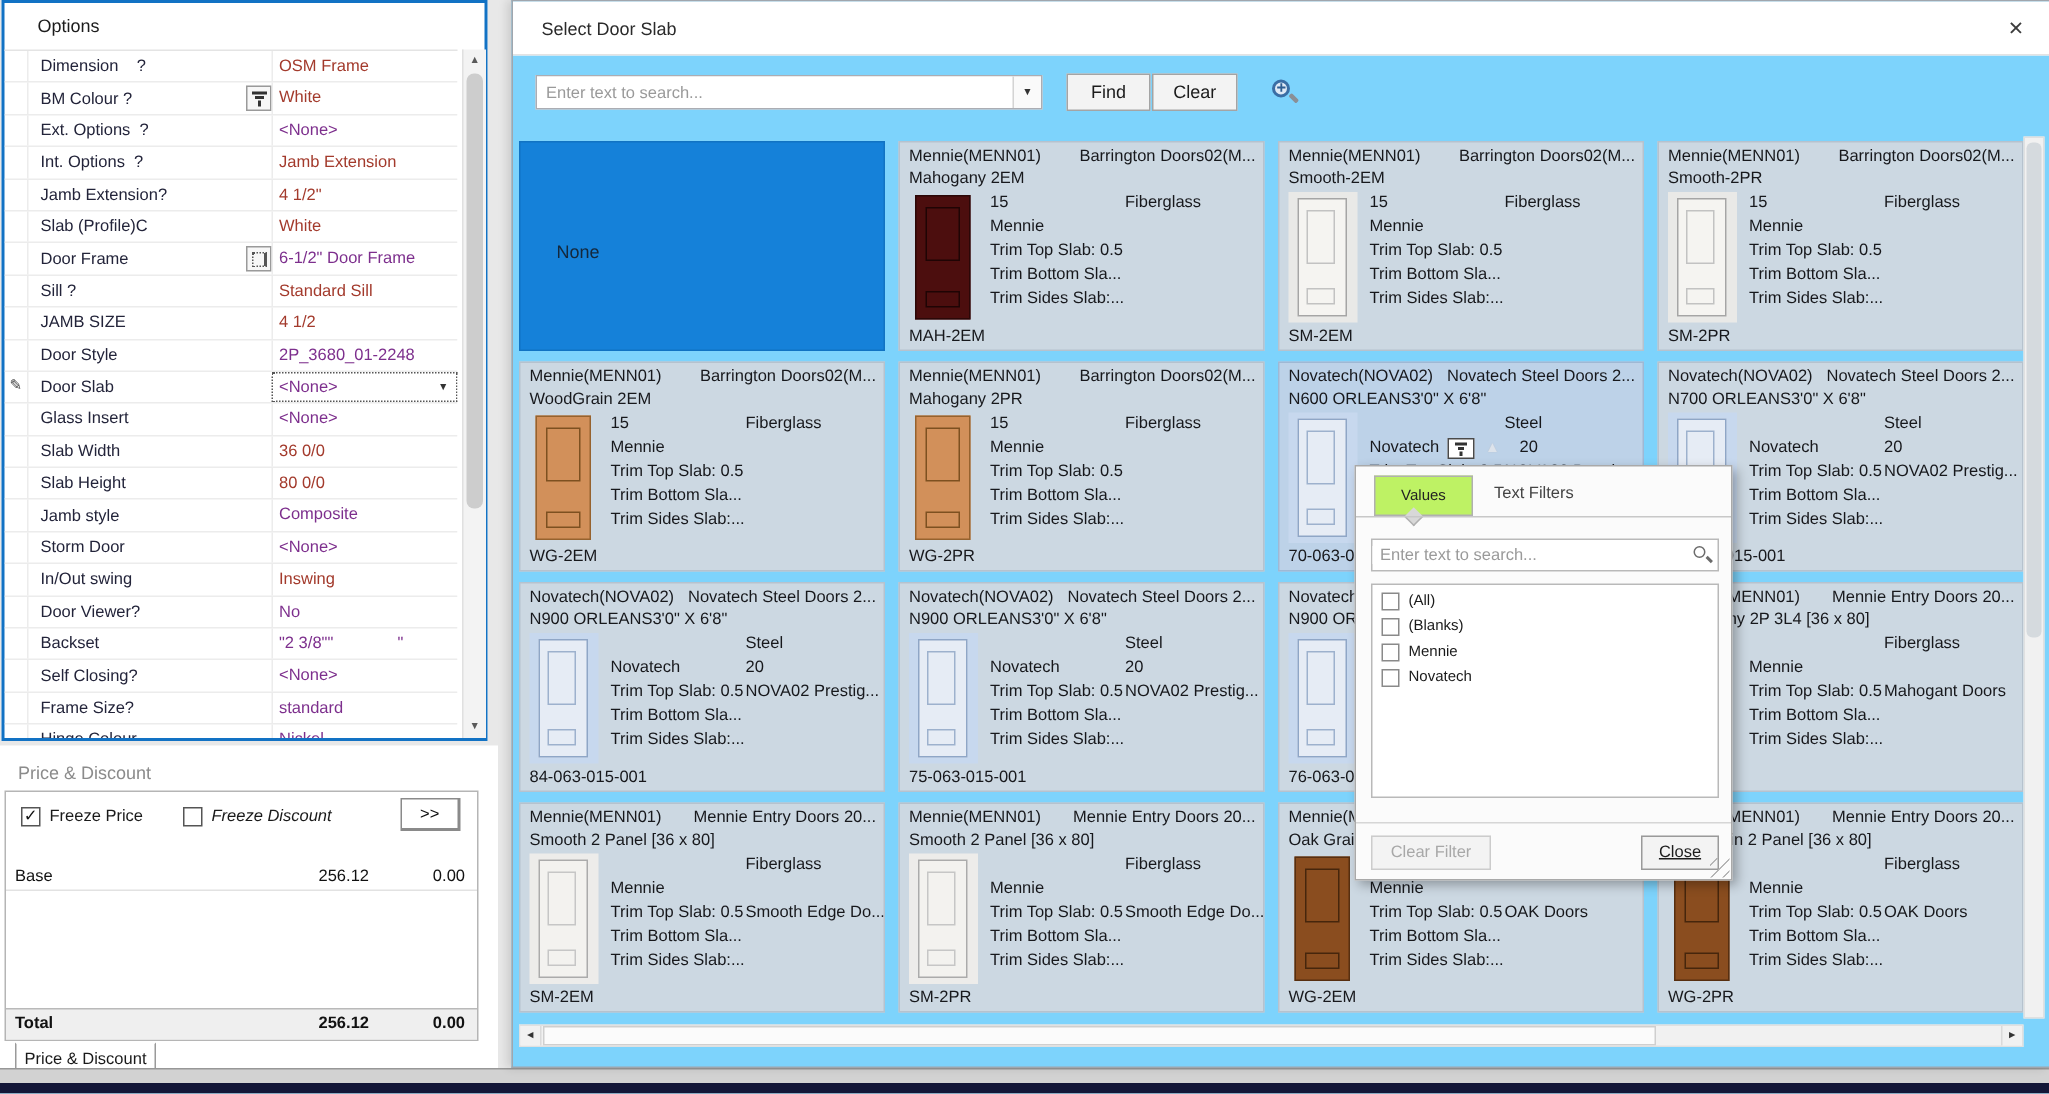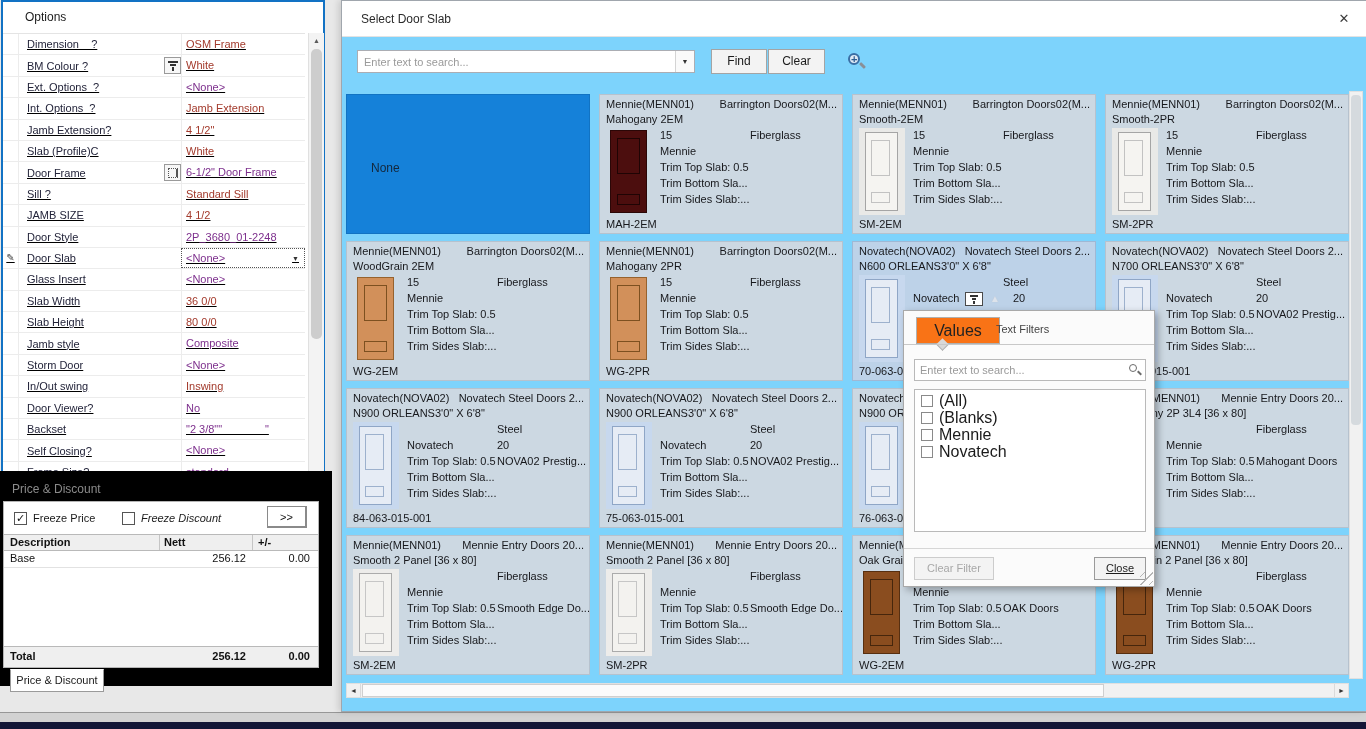--- a/index.html
+++ b/index.html
@@ -3,40 +3,40 @@
 <meta charset="utf-8">
 <style>
   * { margin:0; padding:0; box-sizing:border-box; }
   html,body { width:1366px; height:729px; overflow:hidden; }
   body { font-family:"Liberation Sans", sans-serif; background:#e8e8e8; position:relative; }
   .abs { position:absolute; }
 
   
   #options-win { left:1px; top:0; width:324px; height:494px; border:2px solid #1272c4; background:#fff; }
   #options-title { left:22px; top:8px; font-size:12px; color:#1c1c1c; }
-  #options-grid { left:0; top:31px; width:302px; height:459px; overflow:hidden; border-top:1px solid #e4e4e4;text-decoration:underline; }
+  #options-grid { left:0; top:31px; width:302px; height:459px; overflow:hidden; border-top:1px solid #e4e4e4; }
   .opt-row { position:relative; height:21.4px; border-bottom:1px solid #ececec; display:flex; align-items:center; }
   .opt-ind { width:16px; height:100%; border-right:1px solid #ececec; flex:none; font-size:10px; color:#444; text-align:center; line-height:20px; }
   .opt-label { flex:none; width:140px; padding-left:8px; font-size:11px; color:#23243a; white-space:pre; overflow:hidden; }
   .opt-icon { flex:none; width:22px; height:100%; display:flex; align-items:center; justify-content:flex-end; }
   .mini-btn { width:17px; height:17px; border:1px solid #9a9a9a; background:#f7f7f7; display:inline-flex; flex-direction:column; align-items:center; justify-content:center; }
   .fl1,.fl2,.fl3 { display:block; background:#333; height:2px; margin-top:1px; }
   .fl1 { width:10px; } .fl2 { width:6px; } .fl3 { width:2px; height:4px; }
   .frbox { display:block; width:10px; height:10px; border:1px dotted #555; border-right:2px solid #555; }
   .opt-value { flex:1; height:100%; border-left:1px solid #ececec; font-size:11px; padding:4px 0 0 4px; white-space:pre; overflow:hidden; }
   .vred { color:#a33a2c; } .vpurple { color:#7d2f8d; }
   .opt-value.combo { border:1px dotted #555; display:flex; align-items:center; justify-content:space-between; padding:0 2px 0 4px; }
   .dd-arrow { font-size:7px; color:#333; padding:0 3px; }
   
   #opt-scroll { left:305px; top:31px; width:16px; height:459px; background:#f3f3f3; border-left:1px solid #e0e0e0; }
   .sb-arrow { position:absolute; width:100%; height:15px; font-size:7px; color:#5a5a5a; text-align:center; line-height:15px; }
   #opt-thumb { position:absolute; left:2px; top:16px; width:11px; height:290px; background:#cdcdcd; border-radius:5px; }
 
   
-  #price-panel { left:0; top:471px; width:332px; height:215px; background:#000000; }
+  #price-panel { left:0; top:497px; width:332px; height:215px; background:#ffffff; }
   #price-title { left:12px; top:11px; font-size:12px; color:#8b8b8b; }
   #price-box { left:3px; top:30px; width:316px; height:167px; background:#fff; border:1px solid #b5b5b5; }
   .cbrow { position:absolute; top:8px; height:16px; display:flex; align-items:center; }
   .cb { width:13px; height:13px; border:1px solid #555; background:#fff; margin-right:6px; font-size:11px; line-height:11px; text-align:center; color:#111; }
   .cb-label { font-size:11px; color:#1a1a1a; }
   #btn-expand { left:263px; top:4px; width:40px; height:22px; background:#fff; border:1px solid #8a8a8a; border-width:1px 2px 2px 1px; font-size:11px; text-align:center; line-height:20px; color:#111; }
   #price-head { left:0; top:32px; right:0; height:17px; background:#efefef; border-top:1px solid #b9b9b9; border-bottom:1px solid #b9b9b9; font-weight:bold; }
   .pcol { position:absolute; top:1px; font-size:11px; color:#111; }
   .pc1 { left:6px; } .pc2 { left:160px; } .pc3 { left:254px; }
   .pdiv { position:absolute; top:0; bottom:0; width:1px; background:#c5c5c5; }
@@ -105,34 +105,34 @@
   #hscroll { left:4px; top:682px; width:1003px; height:15px; background:#f1f1f1; border:1px solid #e0e0e0; }
   #hscroll .arr { position:absolute; top:0; width:14px; height:13px; font-size:7px; color:#333; text-align:center; line-height:13px; background:#f1f1f1; }
   #hs-left { left:0; border-right:1px solid #dadada; }
   #hs-right { right:0; border-left:1px solid #dadada; }
   #hs-thumb { position:absolute; left:15px; top:0; width:742px; height:13px; background:#fbfbfb; border:1px solid #cfcfcf; }
   #vscroll { left:1007px; top:90px; width:14px; height:588px; background:#f1f1f1; border:1px solid #e0e0e0; }
   #vs-thumb { position:absolute; left:1px; top:3px; width:10px; height:330px; background:#d5dade; border-radius:4px; }
 
   
   #popup { left:903px; top:310px; width:252px; height:277px; background:#fbfbfb; border:1px solid #a9a9a9; box-shadow:3px 3px 7px rgba(0,0,0,.3); z-index:50; }
-  #tab-values { position:absolute; left:12px; top:6px; width:84px; height:27px; background:#f97316; border:1px solid #b0b0b0; font-size:16px; color:#222; text-align:center; line-height:25px; }
+  #tab-values { position:absolute; left:12px; top:6px; width:66px; height:27px; background:#bef264; border:1px solid #b0b0b0; font-size:10px; color:#222; text-align:center; line-height:25px; }
   #tab-notch { position:absolute; left:34px; top:29px; width:9px; height:9px; background:#d8d8d8; border-right:1px solid #b0b0b0; border-bottom:1px solid #b0b0b0; transform:rotate(45deg); }
   #tab-textfilters { position:absolute; left:92px; top:12px; font-size:11px; color:#444; }
   #tab-line { position:absolute; left:0; right:0; top:33px; height:1px; background:#c8c8c8; }
   #pp-search { position:absolute; left:10px; top:48px; width:232px; height:22px; background:#fff; border:1px solid #b9b9b9; display:flex; align-items:center; }
   #pp-search input { flex:1; border:none; outline:none; font-size:11px; padding:0 5px; color:#222; font-family:"Liberation Sans",sans-serif; }
   #pp-search input::placeholder { color:#9a9a9a; }
   .mag-sm { position:relative; width:14px; height:14px; flex:none; margin-right:3px; }
   .mag-sm .ring { position:absolute; left:1px; top:1px; width:8px; height:8px; border:1.5px solid #6b6b6b; border-radius:50%; }
   .mag-sm .handle { position:absolute; left:9px; top:9px; width:5px; height:2px; background:#6b6b6b; transform:rotate(45deg); }
   #pp-list { position:absolute; left:10px; top:78px; width:232px; height:143px; background:#fff; border:1px solid #b9b9b9; overflow:hidden; padding-top:2px; }
   .pp-item { position:relative; height:17px; display:flex; align-items:center; padding-left:6px; }
   .pp-cb { width:12px; height:12px; border:1px solid #8a8a8a; background:#fff; margin-right:6px; flex:none; }
-  .pp-label { font-size:16px; color:#1a1a1a; }
+  .pp-label { font-size:10px; color:#1a1a1a; }
   #pp-sep { position:absolute; left:0; right:0; top:237px; height:1px; background:#d6d6d6; }
   .pp-btn { position:absolute; top:246px; height:23px; font-size:11px; text-align:center; line-height:21px; background:#f3f3f3; }
   #pp-clear { left:10px; width:80px; border:1px solid #cccccc; color:#a8a8a8; }
   #pp-close { left:190px; width:52px; border:1px solid #9a9a9a; color:#1d1d1d;text-decoration:underline; }
   #pp-grip { position:absolute; right:1px; bottom:1px; width:13px; height:13px;
     background:repeating-linear-gradient(135deg, transparent 0 3px, #b5b5b5 3px 4px, transparent 4px 6px); }
 </style>
 </head>
 <body>
 
@@ -294,27 +294,20 @@
   <div class="abs" id="price-box">
     <div class="cbrow" style="left:10px;">
       <span class="cb" id="cb-price">✓</span>
       <span class="cb-label">Freeze Price</span>
     </div>
     <div class="cbrow" style="left:118px;font-style:italic;">
       <span class="cb" id="cb-discount"></span>
       <span class="cb-label">Freeze Discount</span>
     </div>
     <div class="abs" id="btn-expand">&gt;&gt;</div>
-    <div class="abs" id="price-head">
-      <span class="pcol pc1">Description</span>
-      <span class="pcol pc2">Nett</span>
-      <span class="pcol pc3">+/-</span>
-      <span class="pdiv" style="left:155px;"></span>
-        <span class="pdiv" style="left:248px;"></span>
-    </div>
     <div class="abs" id="price-rows">
         <div class="prow">
           <span class="d">Base</span>
           <span class="n">256.12</span>
           <span class="c">0.00</span>
         </div>
       </div>
     <div class="abs" id="price-total">
       <span class="d">Total</span>
       <span class="n">256.12</span>

